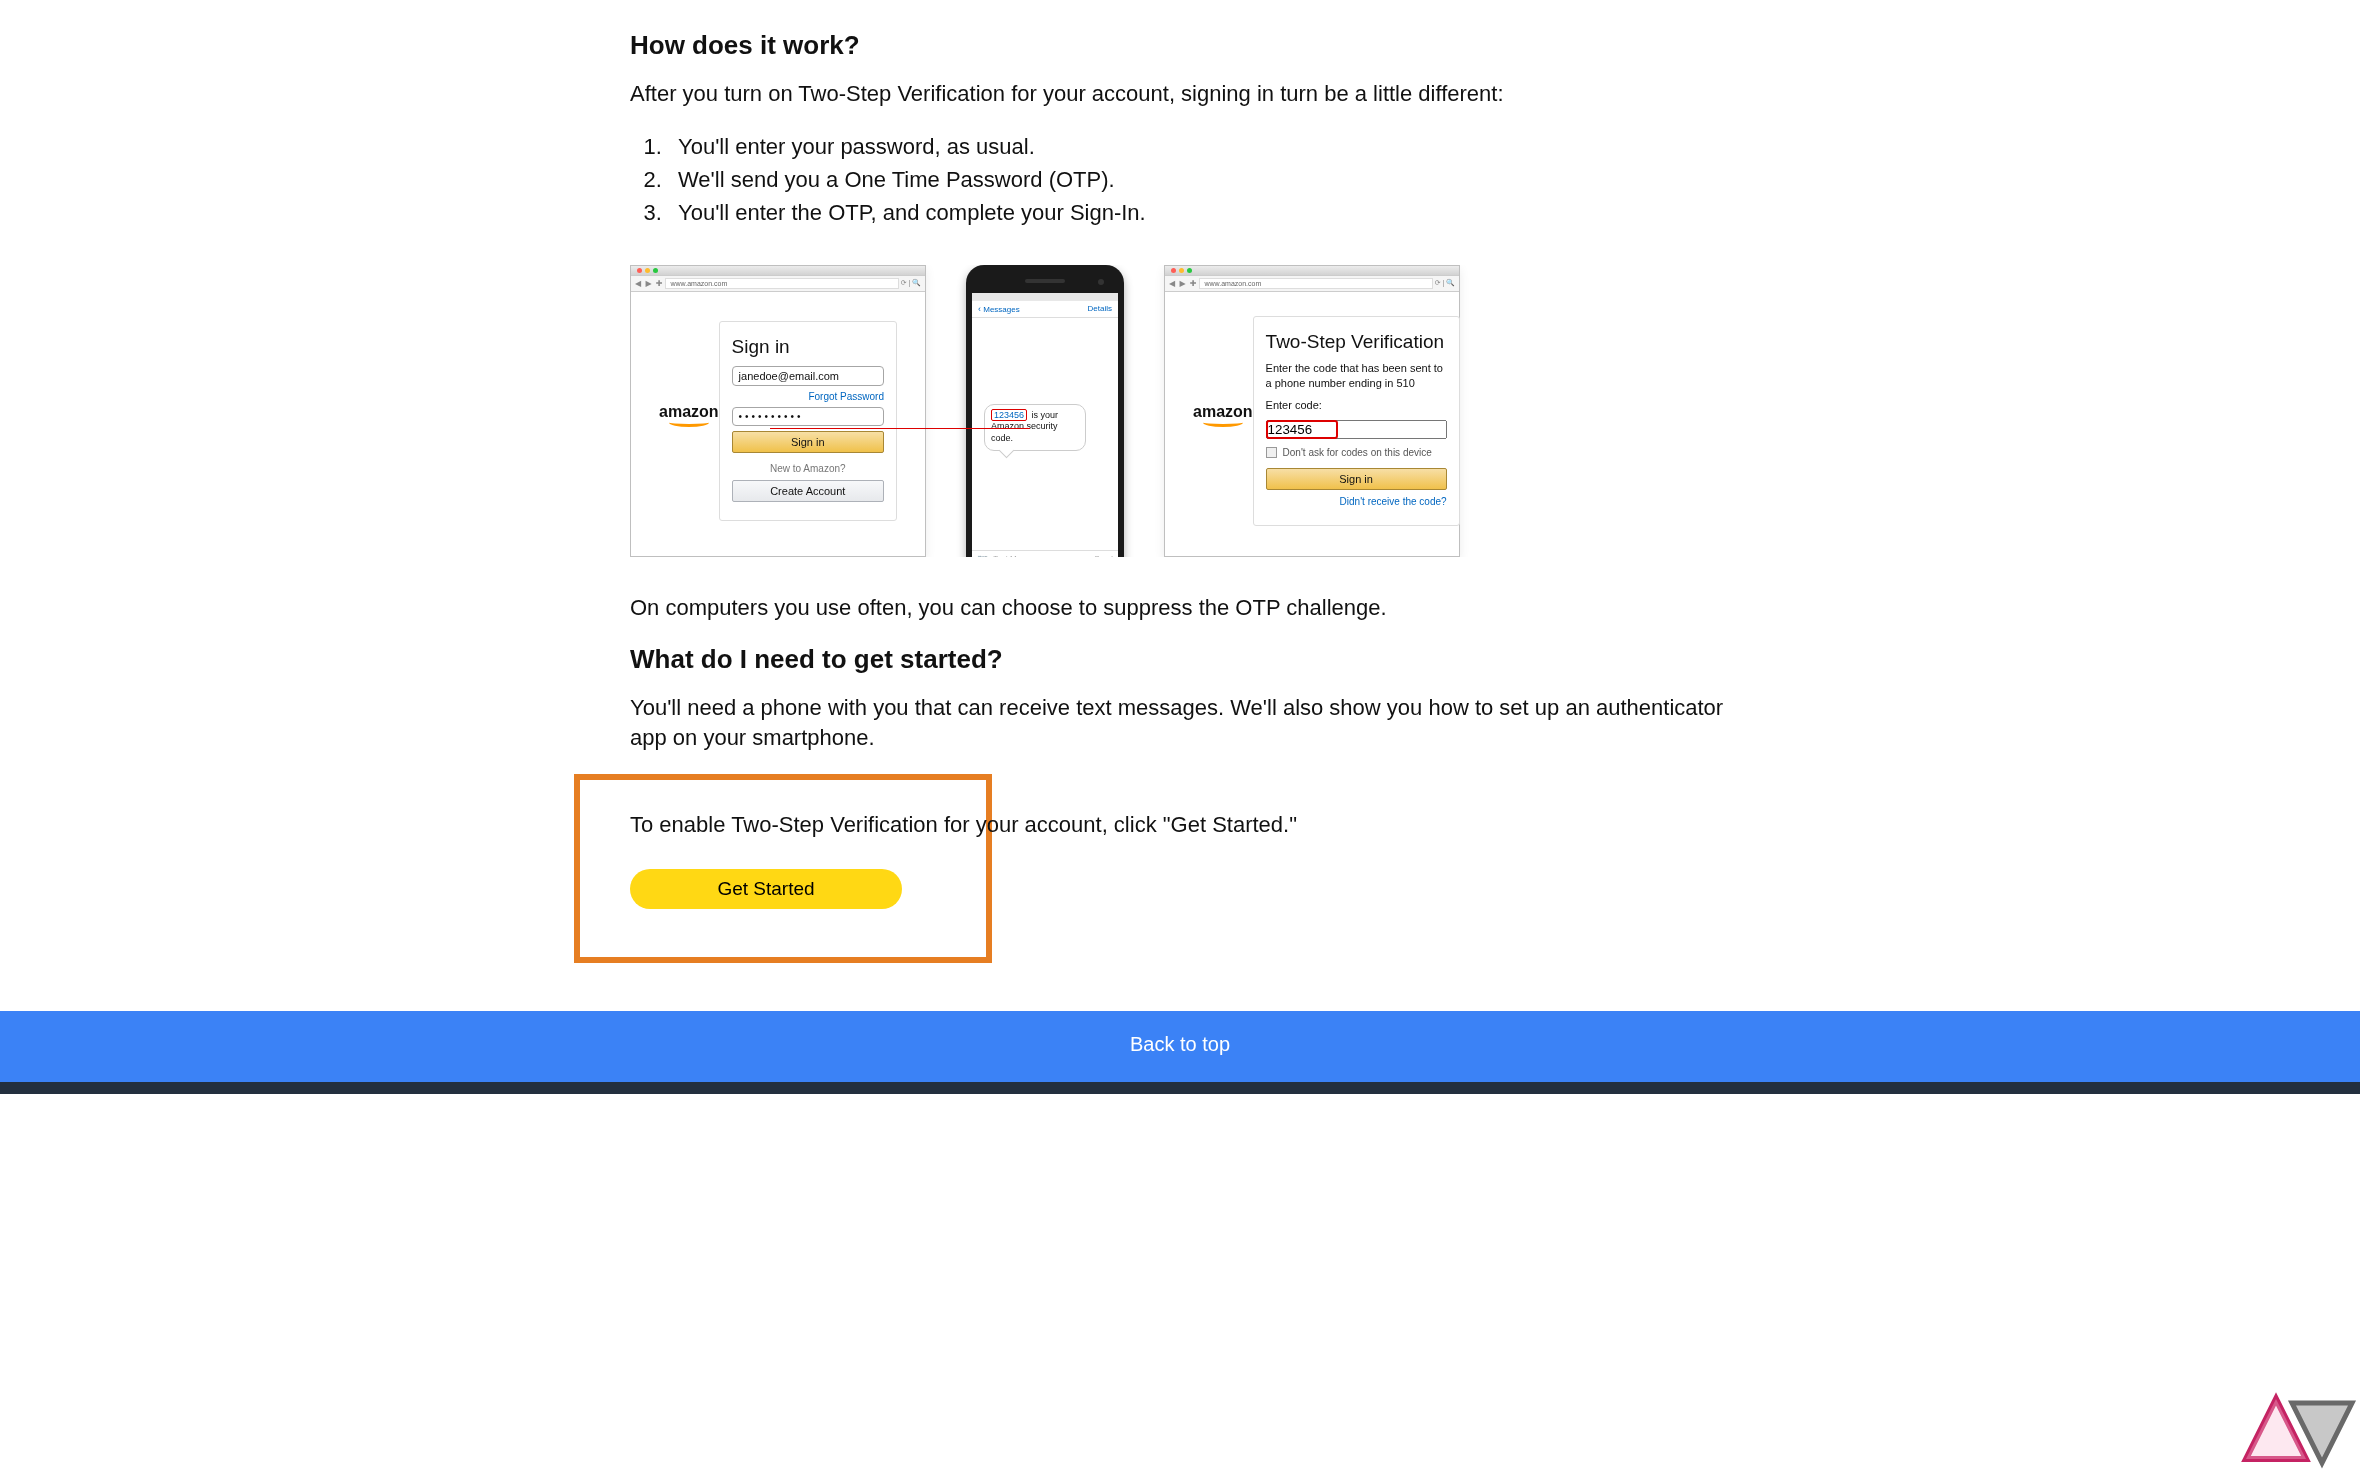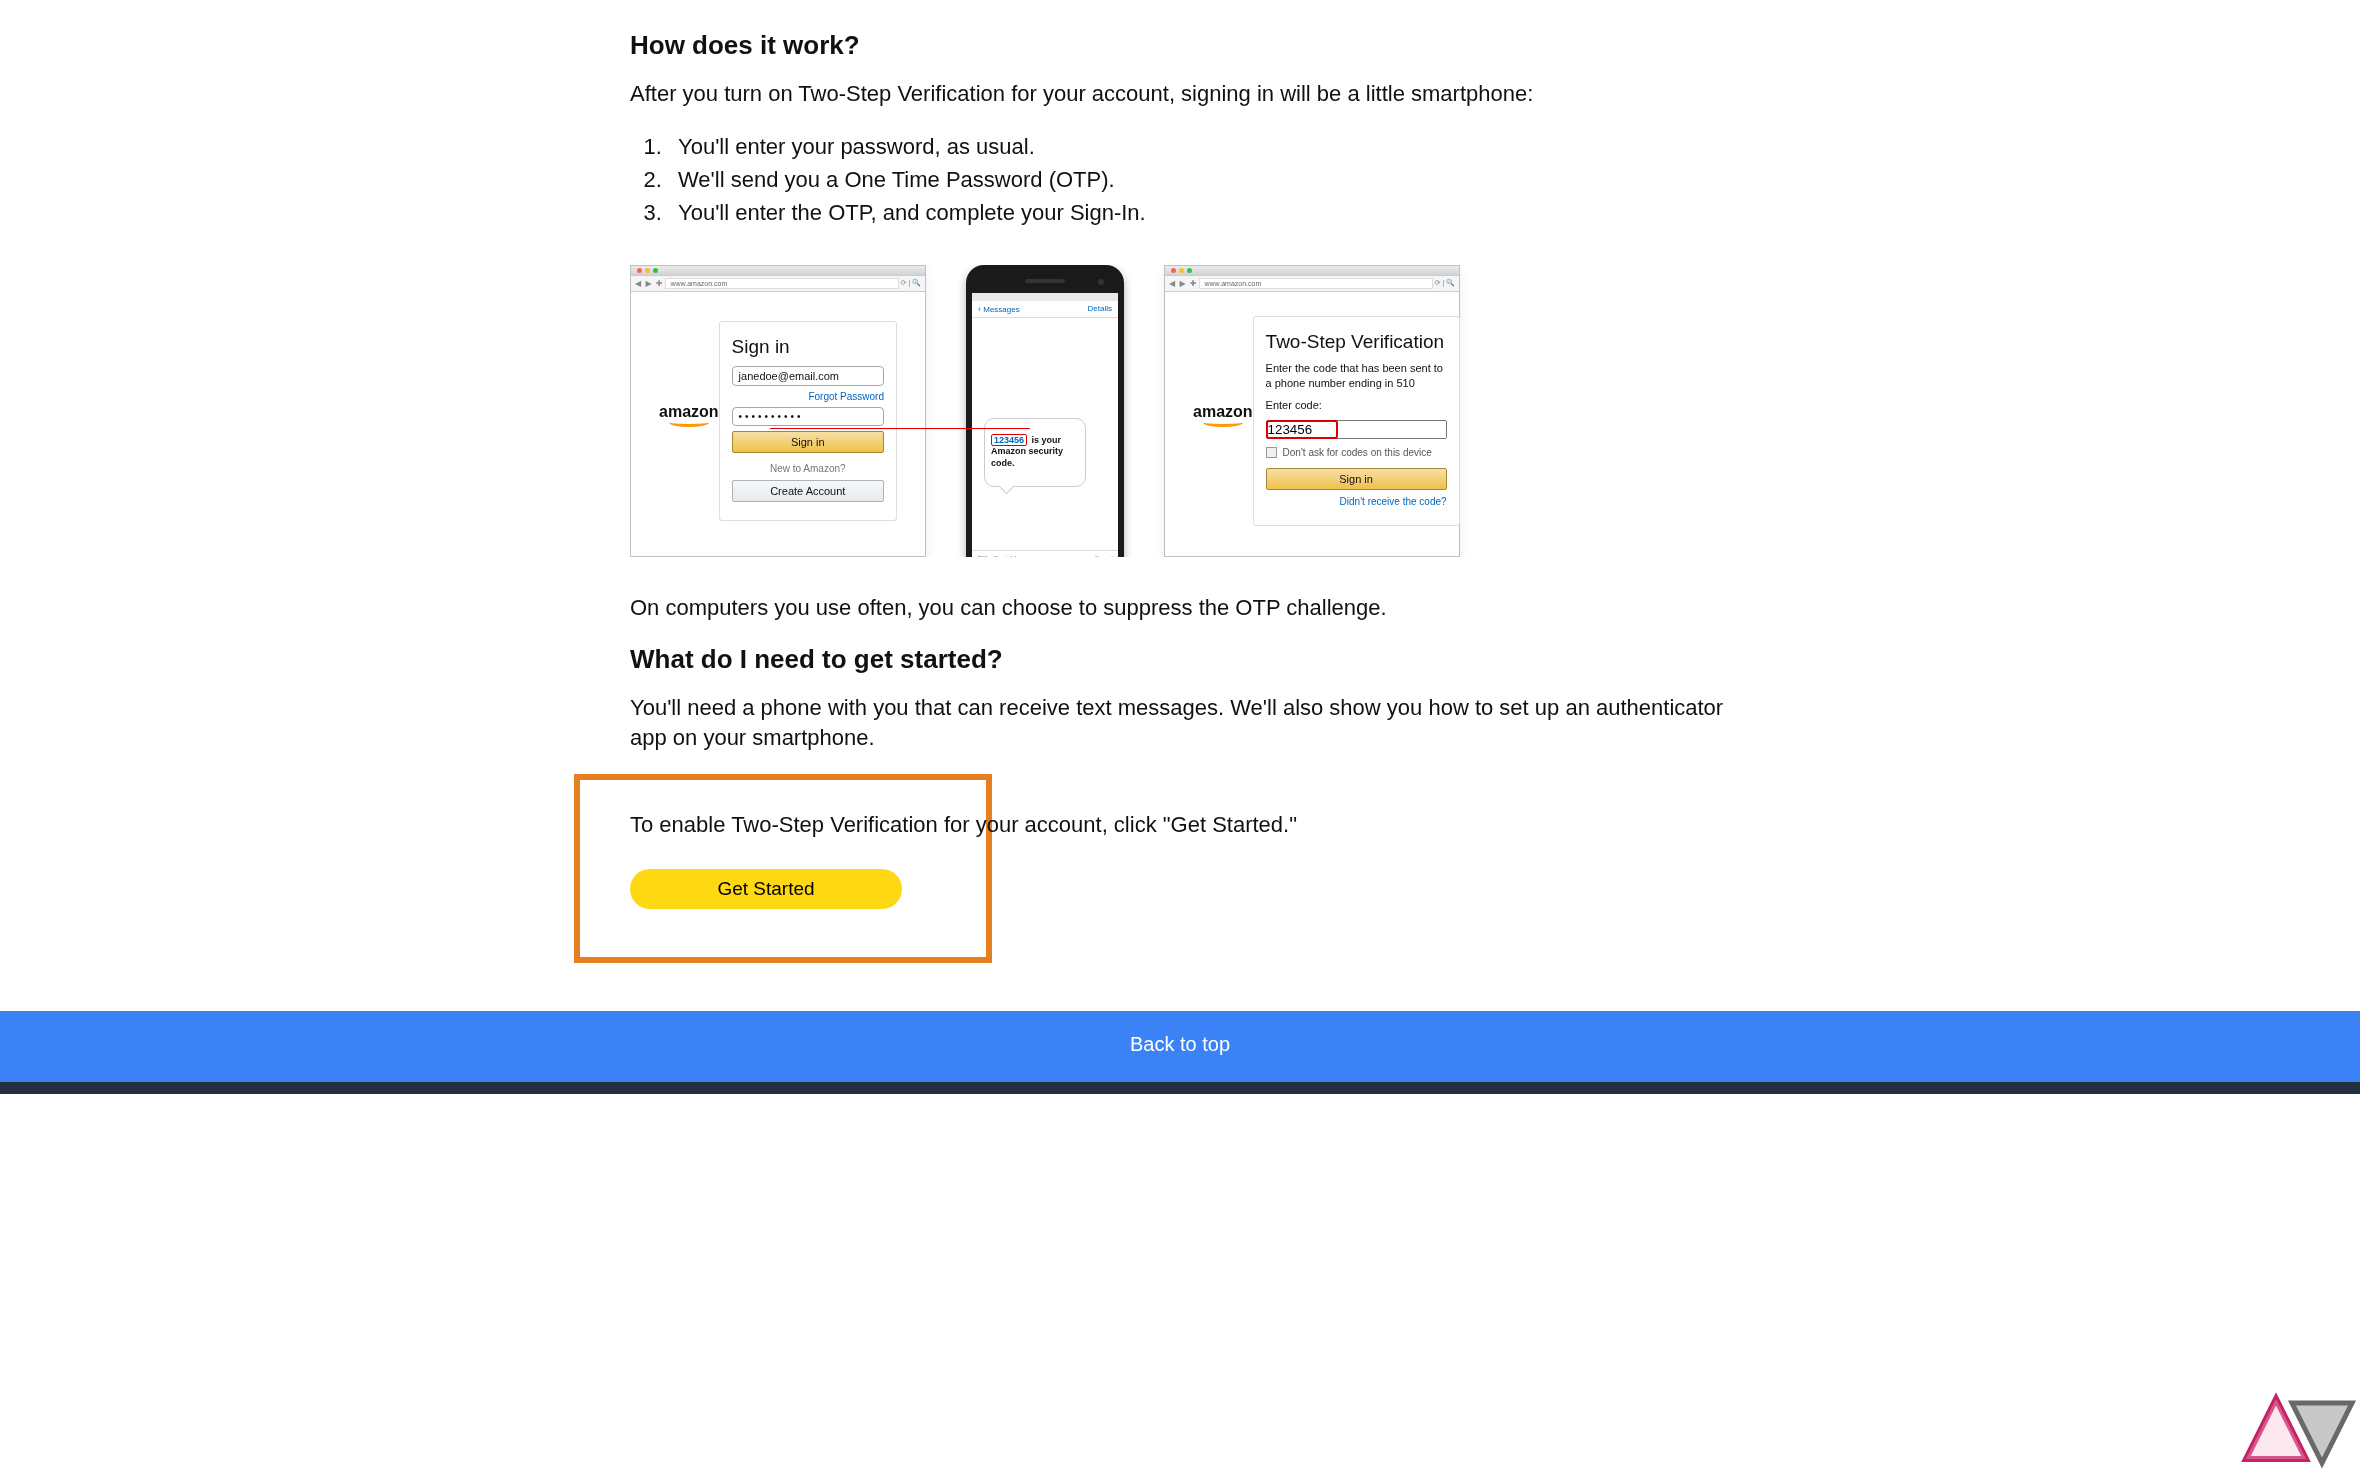--- a/index.html
+++ b/index.html
@@ -41,21 +41,21 @@
 
 
 .phone { position: relative; width: 158px; height: 328px; background: #1a1a1a; border-radius: 18px; padding: 28px 6px 26px; box-shadow: 0 4px 10px rgba(0,0,0,0.3); }
 .phone::before { content: ""; position: absolute; top: 14px; left: 50%; transform: translateX(-50%); width: 40px; height: 4px; background: #333; border-radius: 2px; }
 .phone .speaker { position: absolute; top: 14px; right: 20px; width: 6px; height: 6px; border-radius: 50%; background: #333; }
 .phone-btn { position: absolute; bottom: 10px; left: 50%; transform: translateX(-50%); width: 12px; height: 12px; border: 2px solid #444; border-radius: 5px; }
 .screen { width: 100%; height: 100%; background: #fff; display: flex; flex-direction: column; }
 .sbar { height: 8px; background: #e8e8e8; }
 .navbar { display: flex; justify-content: space-between; align-items: center; padding: 3px 6px; border-bottom: 1px solid #ddd; font-size: 8px; color: #0066c0; }
 .msgarea { flex: 1; position: relative; }
-.bubble { position: absolute; left: 12px; right: 32px; top: 100px; border: 1px solid #ccc; border-radius: 10px; padding: 16px 6px; font-size: 9px; line-height: 1.3; background: #fff; font-weight: bold; }
+.bubble { position: absolute; left: 12px; right: 32px; top: 86px; border: 1px solid #ccc; border-radius: 10px; padding: 5px 6px; font-size: 9px; line-height: 1.3; background: #fff; }
 .bubble::after { content: ""; position: absolute; bottom: -6px; left: 16px; width: 10px; height: 10px; background: #fff; border-right: 1px solid #ccc; border-bottom: 1px solid #ccc; transform: rotate(45deg); }
 .bubble .code { border: 1px solid #d00; border-radius: 2px; padding: 0 2px; margin-right: 2px; color: #0066c0; }
 .inputbar { display: flex; align-items: center; padding: 3px 5px; border-top: 1px solid #ddd; font-size: 8px; color: #aaa; gap: 5px; }
 .inputbar .cam { font-size: 9px; }
 .inputbar .tmsg { flex: 1; }
 .redline { position: absolute; border-top: 1px solid #d00; width: 260px; left: 140px; top: 163px; z-index: 5; }
 .illus { position: relative; }
 
 
 .highlight { border: 6px solid #e67e22; padding: 30px 50px 48px 50px; margin-left: -56px; width: 418px; }
@@ -65,21 +65,21 @@
 .footer { width: 100%; background: #3b82f6; color: #fff; text-align: center; padding: 22px 0 26px; font-size: 20px; margin-top: 48px; cursor: pointer; border-bottom: 12px solid #232f3e; }
 
 
 .wm { position: fixed; right: 0; bottom: 0; width: 168px; height: 98px; opacity: 0.95; }
 </style>
 </head>
 <body>
 
 <div class="content">
   <h2>How does it work?</h2>
-  <p class="intro">After you turn on Two-Step Verification for your account, signing in will be a little smartphone:</p>
+  <p class="intro">After you turn on Two-Step Verification for your account, signing in turn be a little different:</p>
   <ol>
     <li>You'll enter your password, as usual.</li>
     <li>We'll send you a One Time Password (OTP).</li>
     <li>You'll enter the OTP, and complete your Sign-In.</li>
   </ol>
 
   <div class="illus">
 
     <div class="bw">
       <div class="bw-top">

